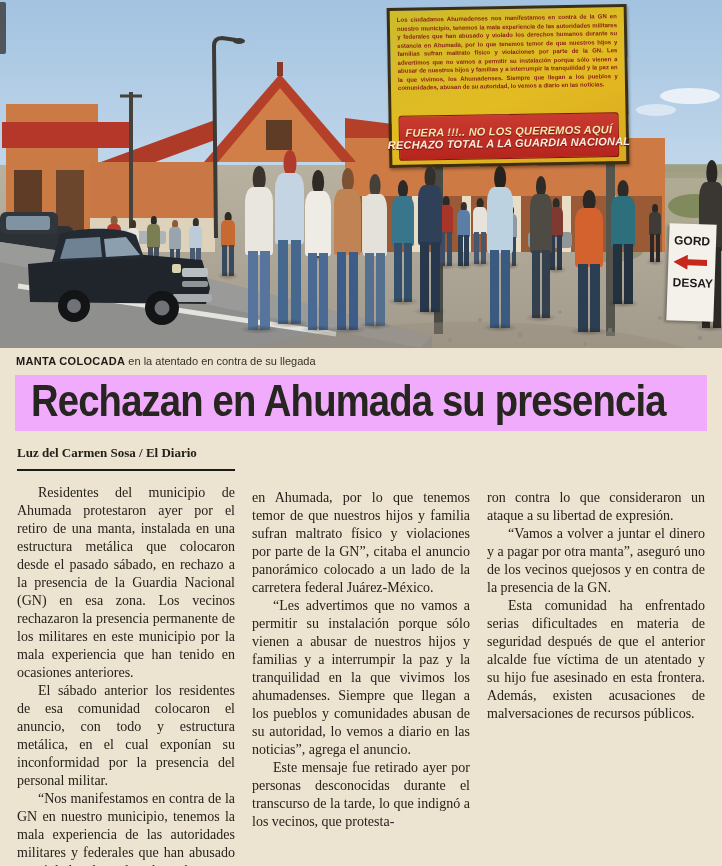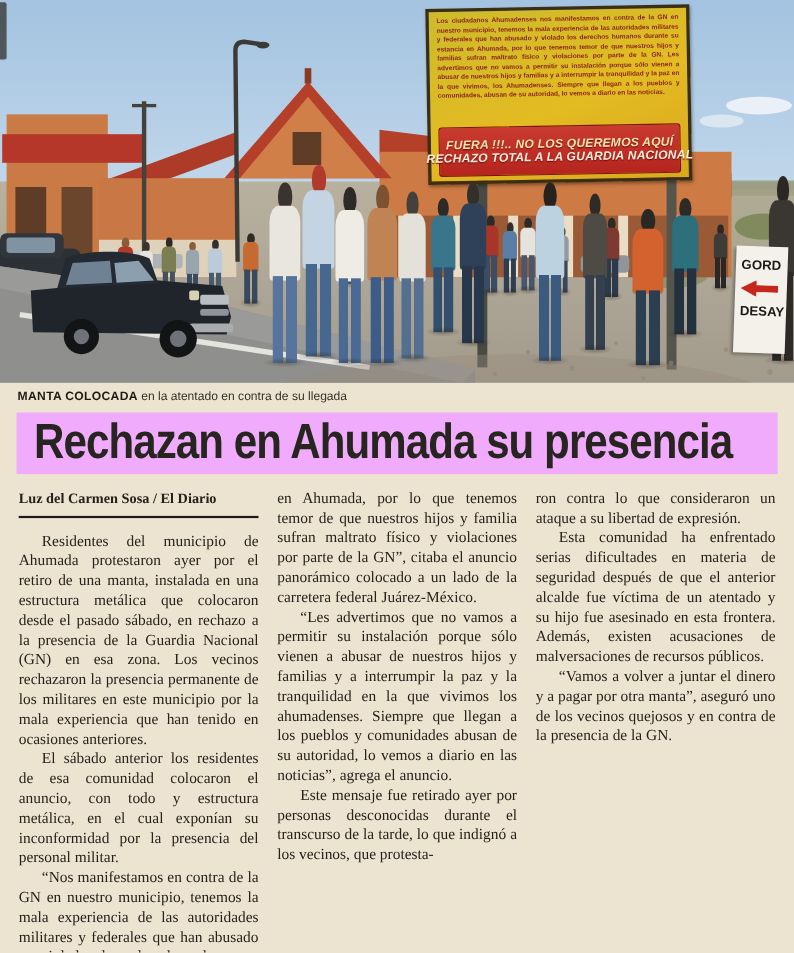--- a/index.html
+++ b/index.html
@@ -53,21 +53,21 @@
     padding-left:16px;overflow:hidden;}
   .headline{font-family:"Liberation Sans",sans-serif;font-weight:700;font-size:45px;
     letter-spacing:-1px;color:#26251f;transform:scaleX(.85);transform-origin:left center;white-space:nowrap;}
 
   
   .cols{display:flex;gap:17px;padding:14px 17px 0;}
   .col{flex:1;min-width:0;}
   .byline{font-weight:700;font-size:13px;color:#24201a;}
   .byline-rule{border:0;border-top:2.5px solid #1d1b18;margin:8px 0 13px;}
   .para{font-size:14px;line-height:18px;text-align:justify;text-indent:21px;margin:0;color:#26211a;}
-  .noind{text-indent:0;}
+  .noind{text-indent:0;margin-top:44px;}
 
   .edge-mark{position:absolute;left:0;top:2px;width:6px;height:52px;background:#3a3a38;
     opacity:.8;z-index:6;border-radius:0 2px 2px 0;}
 </style>
 </head>
 <body>
 
 <div class="photo">
   <svg class="scene" width="722" height="348" viewBox="0 0 722 348">
     <defs>
@@ -348,16 +348,16 @@
     <p class="para">El sábado anterior los residentes de esa comunidad colocaron el anuncio, con todo y estructura metálica, en el cual exponían su inconformidad por la presencia del personal militar.</p>
     <p class="para">“Nos manifestamos en contra de la GN en nuestro municipio, tenemos la mala experiencia de las autoridades militares y federales que han abusado y violado los derechos humanos durante su estancia</p>
   </div>
   <div class="col">
     <p class="para noind">en Ahumada, por lo que tenemos temor de que nuestros hijos y familia sufran maltrato físico y violaciones por parte de la GN”, citaba el anuncio panorámico colocado a un lado de la carretera federal Juárez-México.</p>
     <p class="para">“Les advertimos que no vamos a permitir su instalación porque sólo vienen a abusar de nuestros hijos y familias y a interrumpir la paz y la tranquilidad en la que vivimos los ahumadenses. Siempre que llegan a los pueblos y comunidades abusan de su autoridad, lo vemos a diario en las noticias”, agrega el anuncio.</p>
     <p class="para">Este mensaje fue retirado ayer por personas desconocidas durante el transcurso de la tarde, lo que indignó a los vecinos, que protesta-</p>
   </div>
   <div class="col">
     <p class="para noind">ron contra lo que consideraron un ataque a su libertad de expresión.</p>
+    <p class="para">“Vamos a volver a juntar el dinero y a pagar por otra manta”, aseguró uno de los vecinos quejosos y en contra de la presencia de la GN.</p>
     <p class="para">Esta comunidad ha enfrentado serias dificultades en materia de seguridad después de que el anterior alcalde fue víctima de un atentado y su hijo fue asesinado en esta frontera. Además, existen acusaciones de malversaciones de recursos públicos.</p>
-    <p class="para">“Vamos a volver a juntar el dinero y a pagar por otra manta”, aseguró uno de los vecinos quejosos y en contra de la presencia de la GN.</p>
   </div>
 </div>
 
 </body></html>

